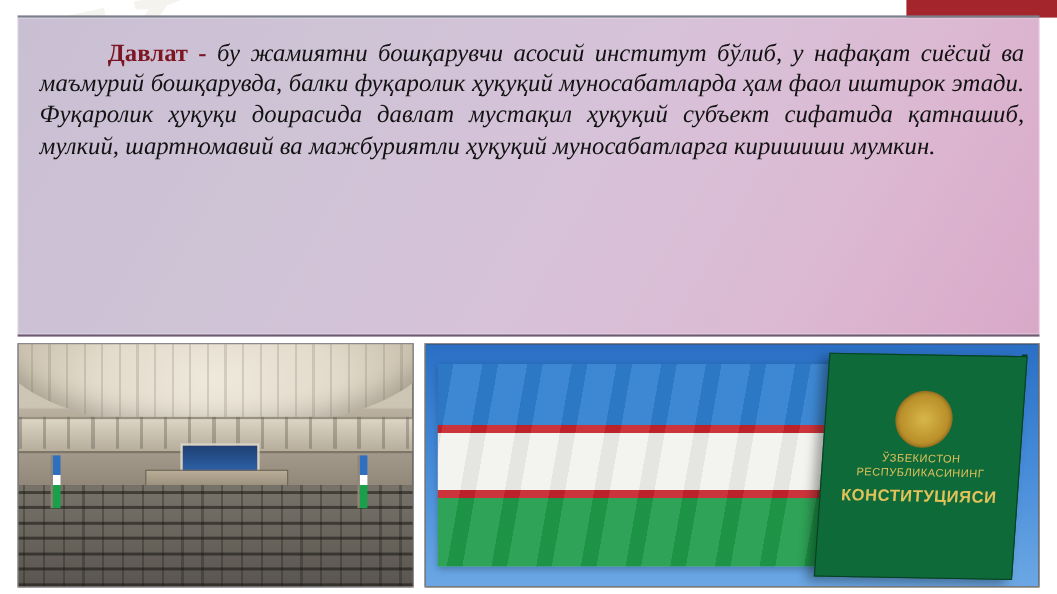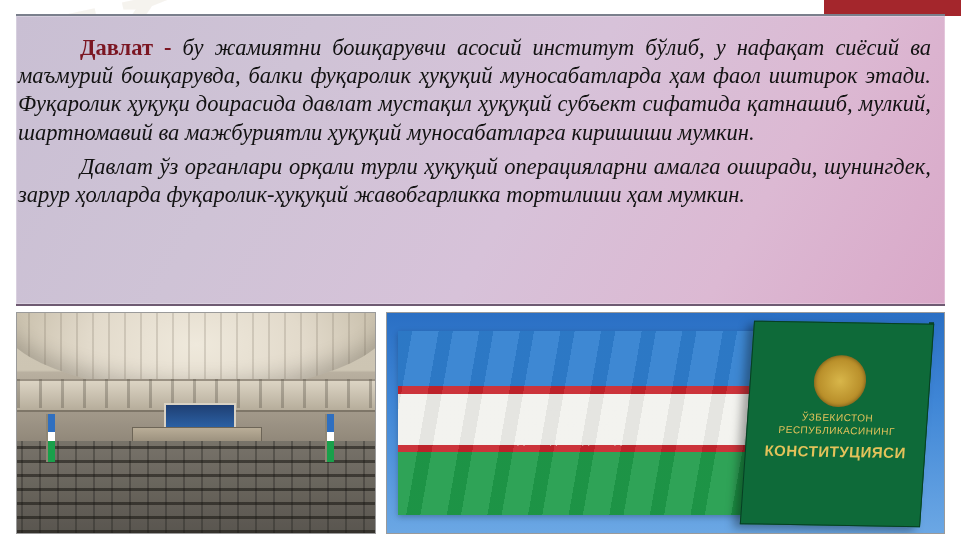--- a/index.html
+++ b/index.html
@@ -61,21 +61,21 @@
   }
 
   
   .text-panel {
     position: absolute;
     left: 16px;
     top: 14px;
     width: 929px;
     height: 292px;
     box-sizing: border-box;
-    padding: 18px 14px 10px 2px;
+    padding: 18px 14px 10px 20px;
     background: linear-gradient(120deg, #c9bfd3 0%, #cfc3d6 28%, #d7c2d9 55%, #dcb9d3 78%, #d9a8c8 100%);
     border-top: 2px solid #7a7f8c;
     border-bottom: 2px solid #6e5a72;
     box-shadow: inset 0 0 0 1px rgba(255,255,255,0.25);
   }
   .para {
     margin: 0 0 0 0;
     font-size: 22.5px;
     line-height: 1.255;
     color: #121212;
@@ -288,21 +288,20 @@
 
 <div id="slide">
 
   <div class="watermark wm-left">К</div>
   <div class="watermark wm-right">О</div>
 
   <div class="accent-bar"></div>
 
   <div class="text-panel">
     <p class="para"><span class="lead">Давлат - </span><span>бу жамиятни бошқарувчи асосий институт бўлиб, у нафақат сиёсий ва маъмурий бошқарувда, балки фуқаролик ҳуқуқий муносабатларда ҳам фаол иштирок этади. Фуқаролик ҳуқуқи доирасида давлат мустақил ҳуқуқий субъект сифатида қатнашиб, мулкий, шартномавий ва мажбуриятли ҳуқуқий муносабатларга киришиши мумкин.</span></p>
-    <p class="para">Давлат ўз органлари орқали турли ҳуқуқий операцияларни амалга оширади, шунингдек, зарур ҳолларда фуқаролик-ҳуқуқий жавобгарликка тортилиши ҳам мумкин.</p>
   </div>
 
   <div class="images">
 
     <div class="img-card img-left">
       <div class="hall">
         <div class="dome"></div>
         <div class="dome-ribs"></div>
         <div class="balcony"></div>
         <div class="balcony-cols"></div>

